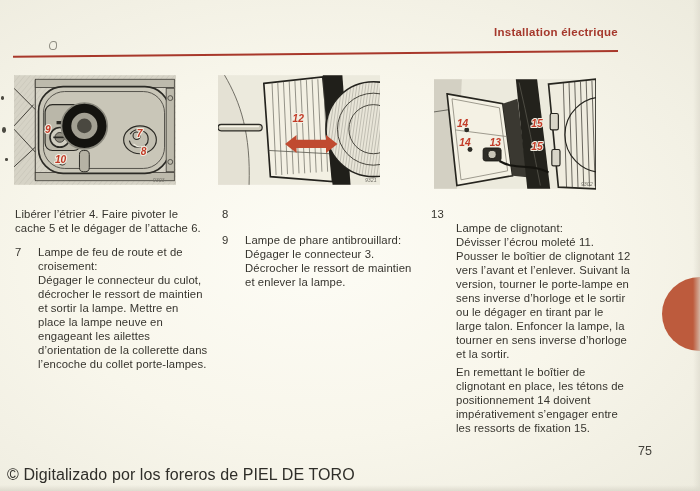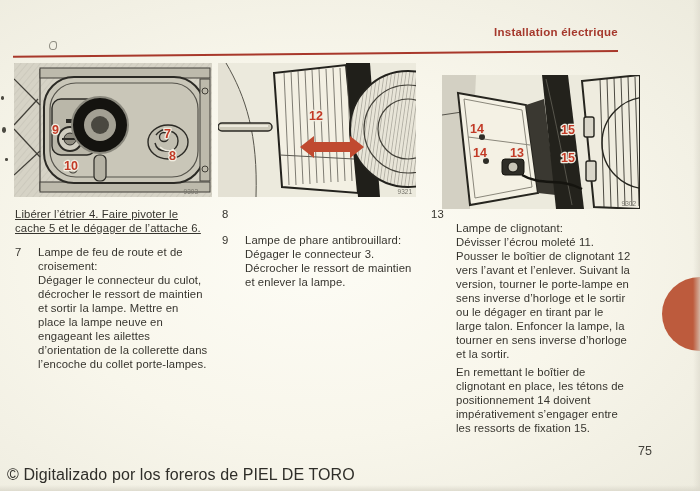--- a/index.html
+++ b/index.html
@@ -12,34 +12,34 @@
   
   .header-title{
     position:absolute; top:26px; left:0; width:618px; text-align:right;
     font-size:11.5px; font-weight:bold; color:#a5382c; letter-spacing:.25px;
   }
   .header-rule{
     position:absolute; top:50px; left:13px; width:605px; height:1.5px;
     background:#a8382b; transform:rotate(-0.55deg); transform-origin:right center;
   }
   
-  .figure{position:absolute; top:63px; width:198px; height:134px;}
+  .figure{position:absolute; top:63px; width:162px; height:134px;font-style:italic;}
   .figure svg{display:block; width:100%; height:100%;}
   #fig1{left:14px;} #fig2{left:218px;} #fig3{left:430px;}
   .callout{
     font-family:"Liberation Sans", sans-serif; font-size:12.5px; font-weight:bold;
     fill:#c23a26; paint-order:stroke; stroke:#f1eee2; stroke-width:2.6px; stroke-linejoin:round;
   }
   .figcode{font-family:"Liberation Sans", sans-serif; font-size:6.5px; fill:#75736a;}
   
   .col{position:absolute; top:207px; font-size:11.3px; line-height:14px; letter-spacing:.1px;}
   #col1{left:15px; width:193px;}
   #col2{left:222px; width:196px;}
   #col3{left:431px; width:200px;}
-  .intro{margin:0 0 10px 0; white-space:pre-line;text-decoration:underline;}
+  .intro{margin:0 0 10px 0; white-space:pre-line;}
   .item{display:flex; margin:0 0 10px 0;}
   .item-num{flex:none; width:23px;}
   #col3 .item-num{width:25px;}
   .item-text{flex:1; white-space:pre-line;}
   .item-text2{white-space:pre-line; margin-top:4px;}
   
   .watermark{position:absolute; left:7px; top:466px; font-size:16px; color:#2f2e29; letter-spacing:.1px;}
   .page-number{position:absolute; left:638px; top:444px; font-size:12.5px; color:#44423c;}
   
   .red-tab{position:absolute; left:662px; top:277px; width:76px; height:74px;
@@ -159,21 +159,21 @@
         <circle cx="190" cy="66" r="30" fill="none" stroke="#44423a" stroke-width="1.2"></circle>
       </g>
       <circle cx="190" cy="66" r="58" fill="none" stroke="#23221d" stroke-width="2"></circle>
 
       <text class="callout" x="91" y="57">12</text>
       <polygon points="82,84 96,73 96,79 132,79 132,73 146,84 132,95 132,89 96,89 96,95" fill="#c04a30"></polygon>
       <text class="figcode" x="194" y="131" text-anchor="end">9321</text>
     </svg>
   </figure>
 
-  <figure class="figure" id="fig3" style="margin:12px;">
+  <figure class="figure" id="fig3" style="margin:4px;">
     <svg viewBox="0 0 198 134">
       <defs>
         <clipPath id="f3lampclip">
             <polygon points="140,6 198,0 198,134 152,132"></polygon>
           </clipPath>
       </defs>
       <rect x="0" y="0" width="198" height="134" fill="#eceadd"></rect>
       <polygon points="0,0 34,0 28,134 0,134" fill="#d3d0c3"></polygon>
       <path d="M0,40 L40,34" stroke="#55534b" stroke-width="1" fill="none"></path>
 

